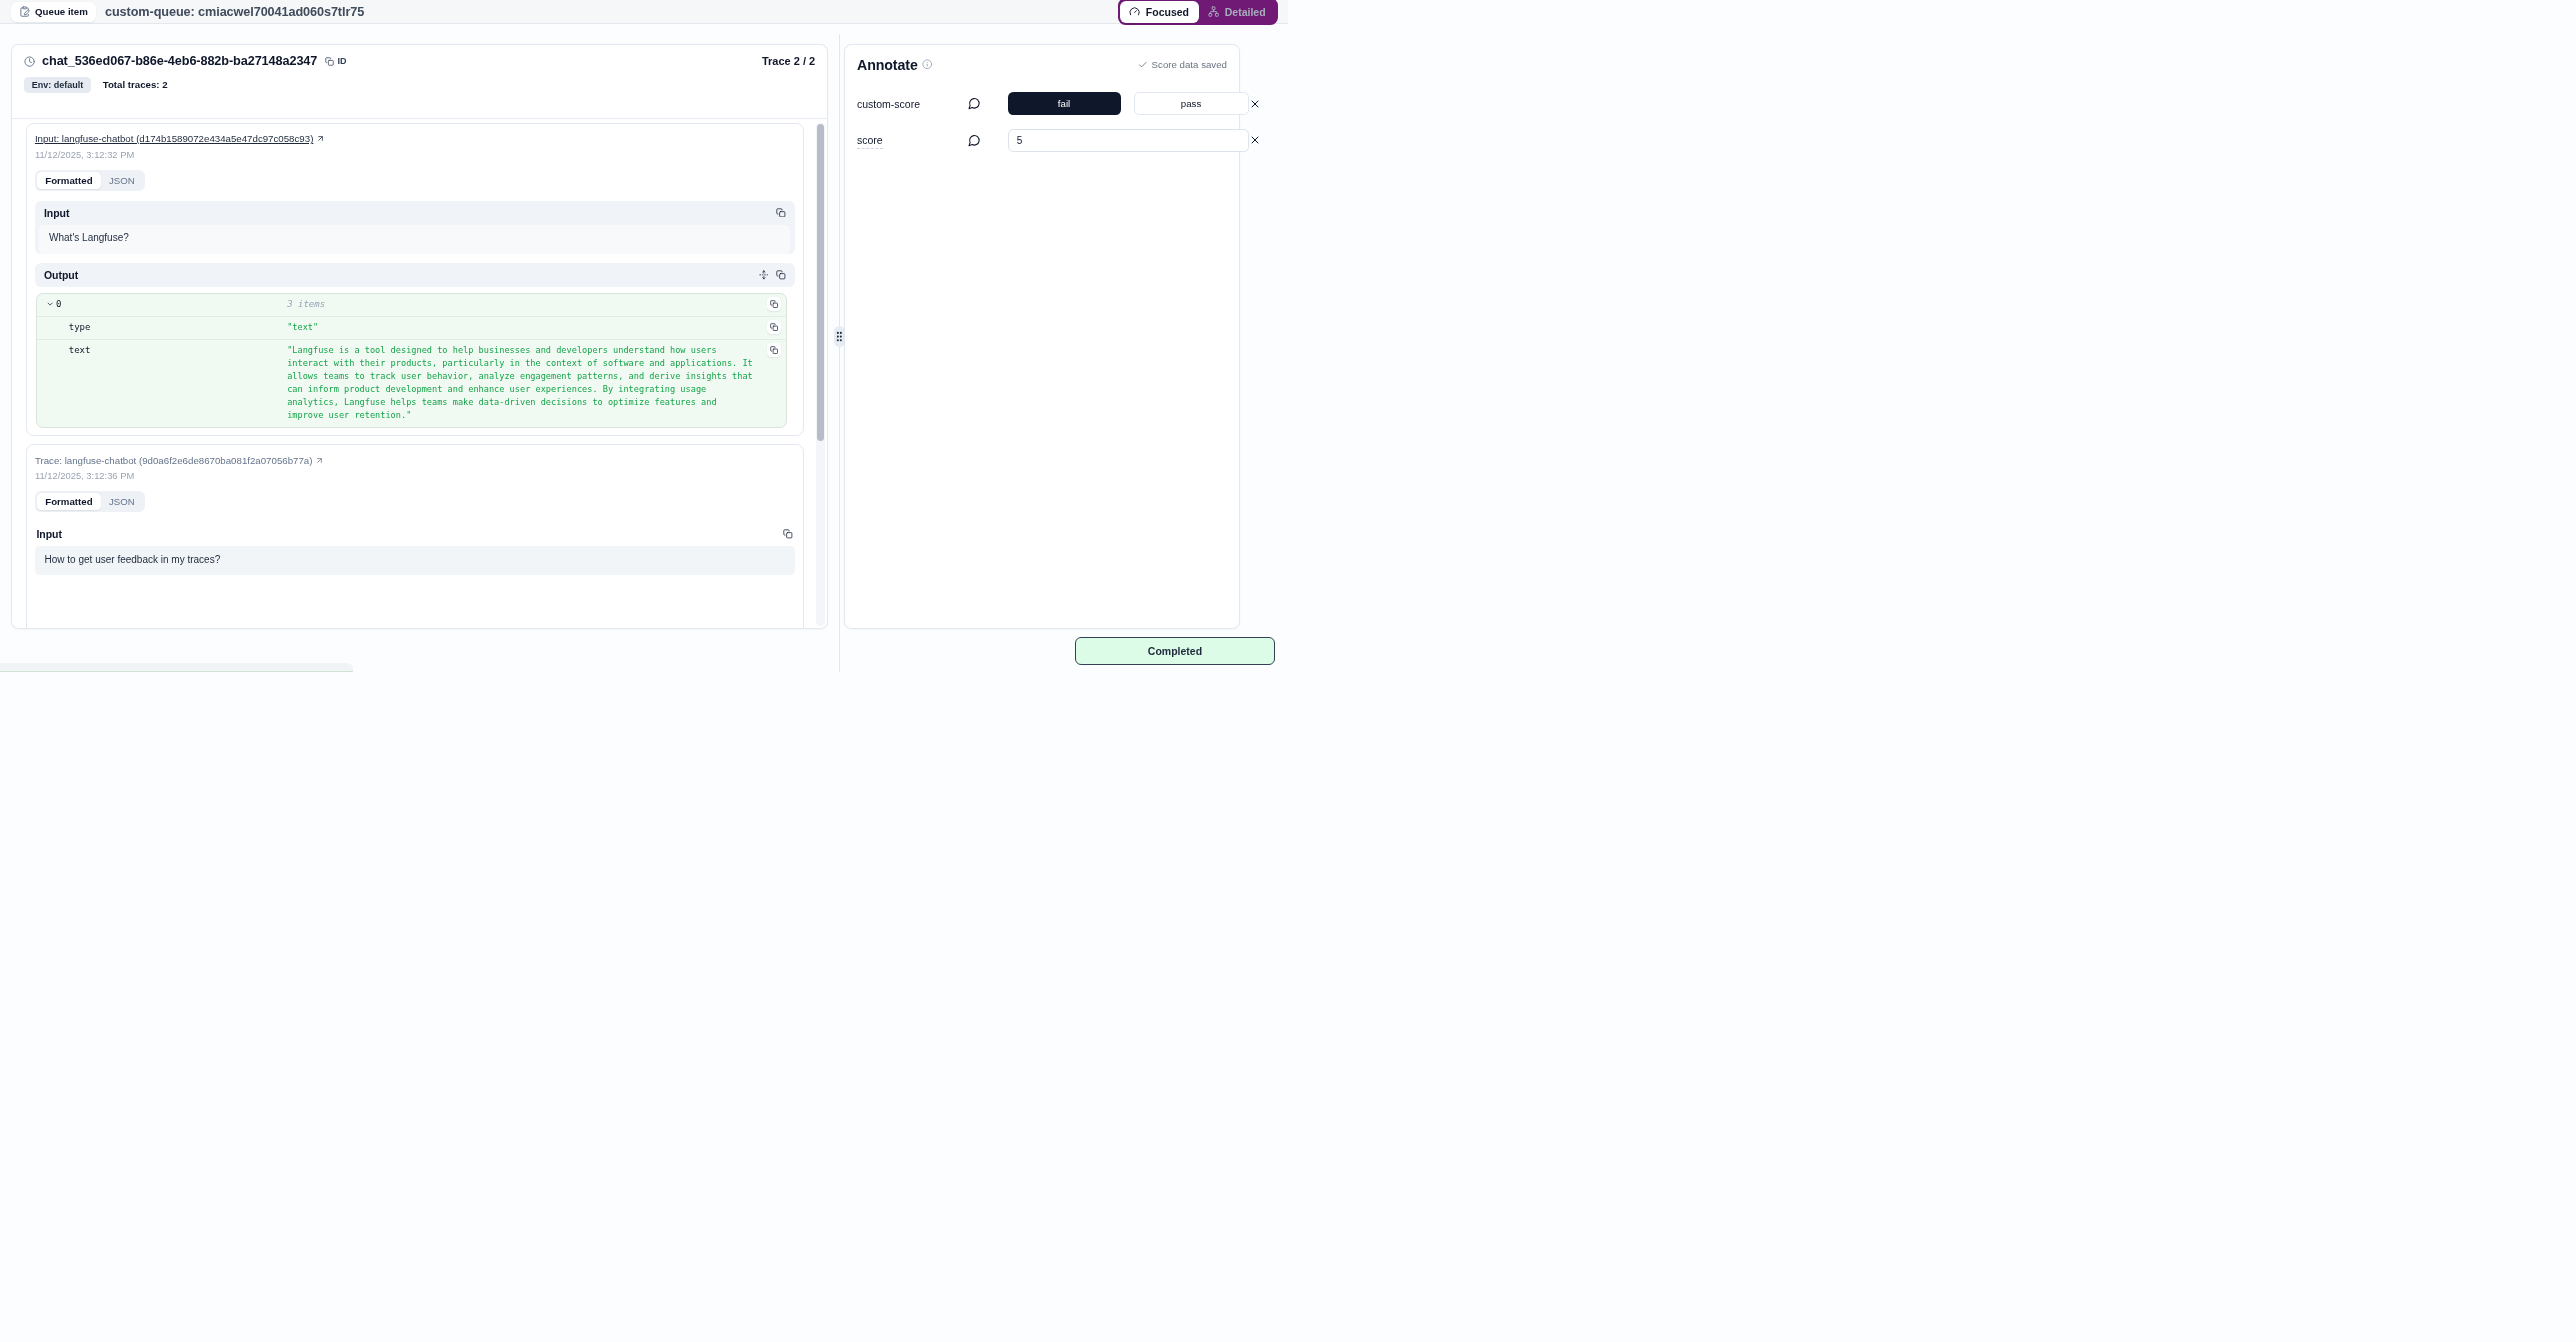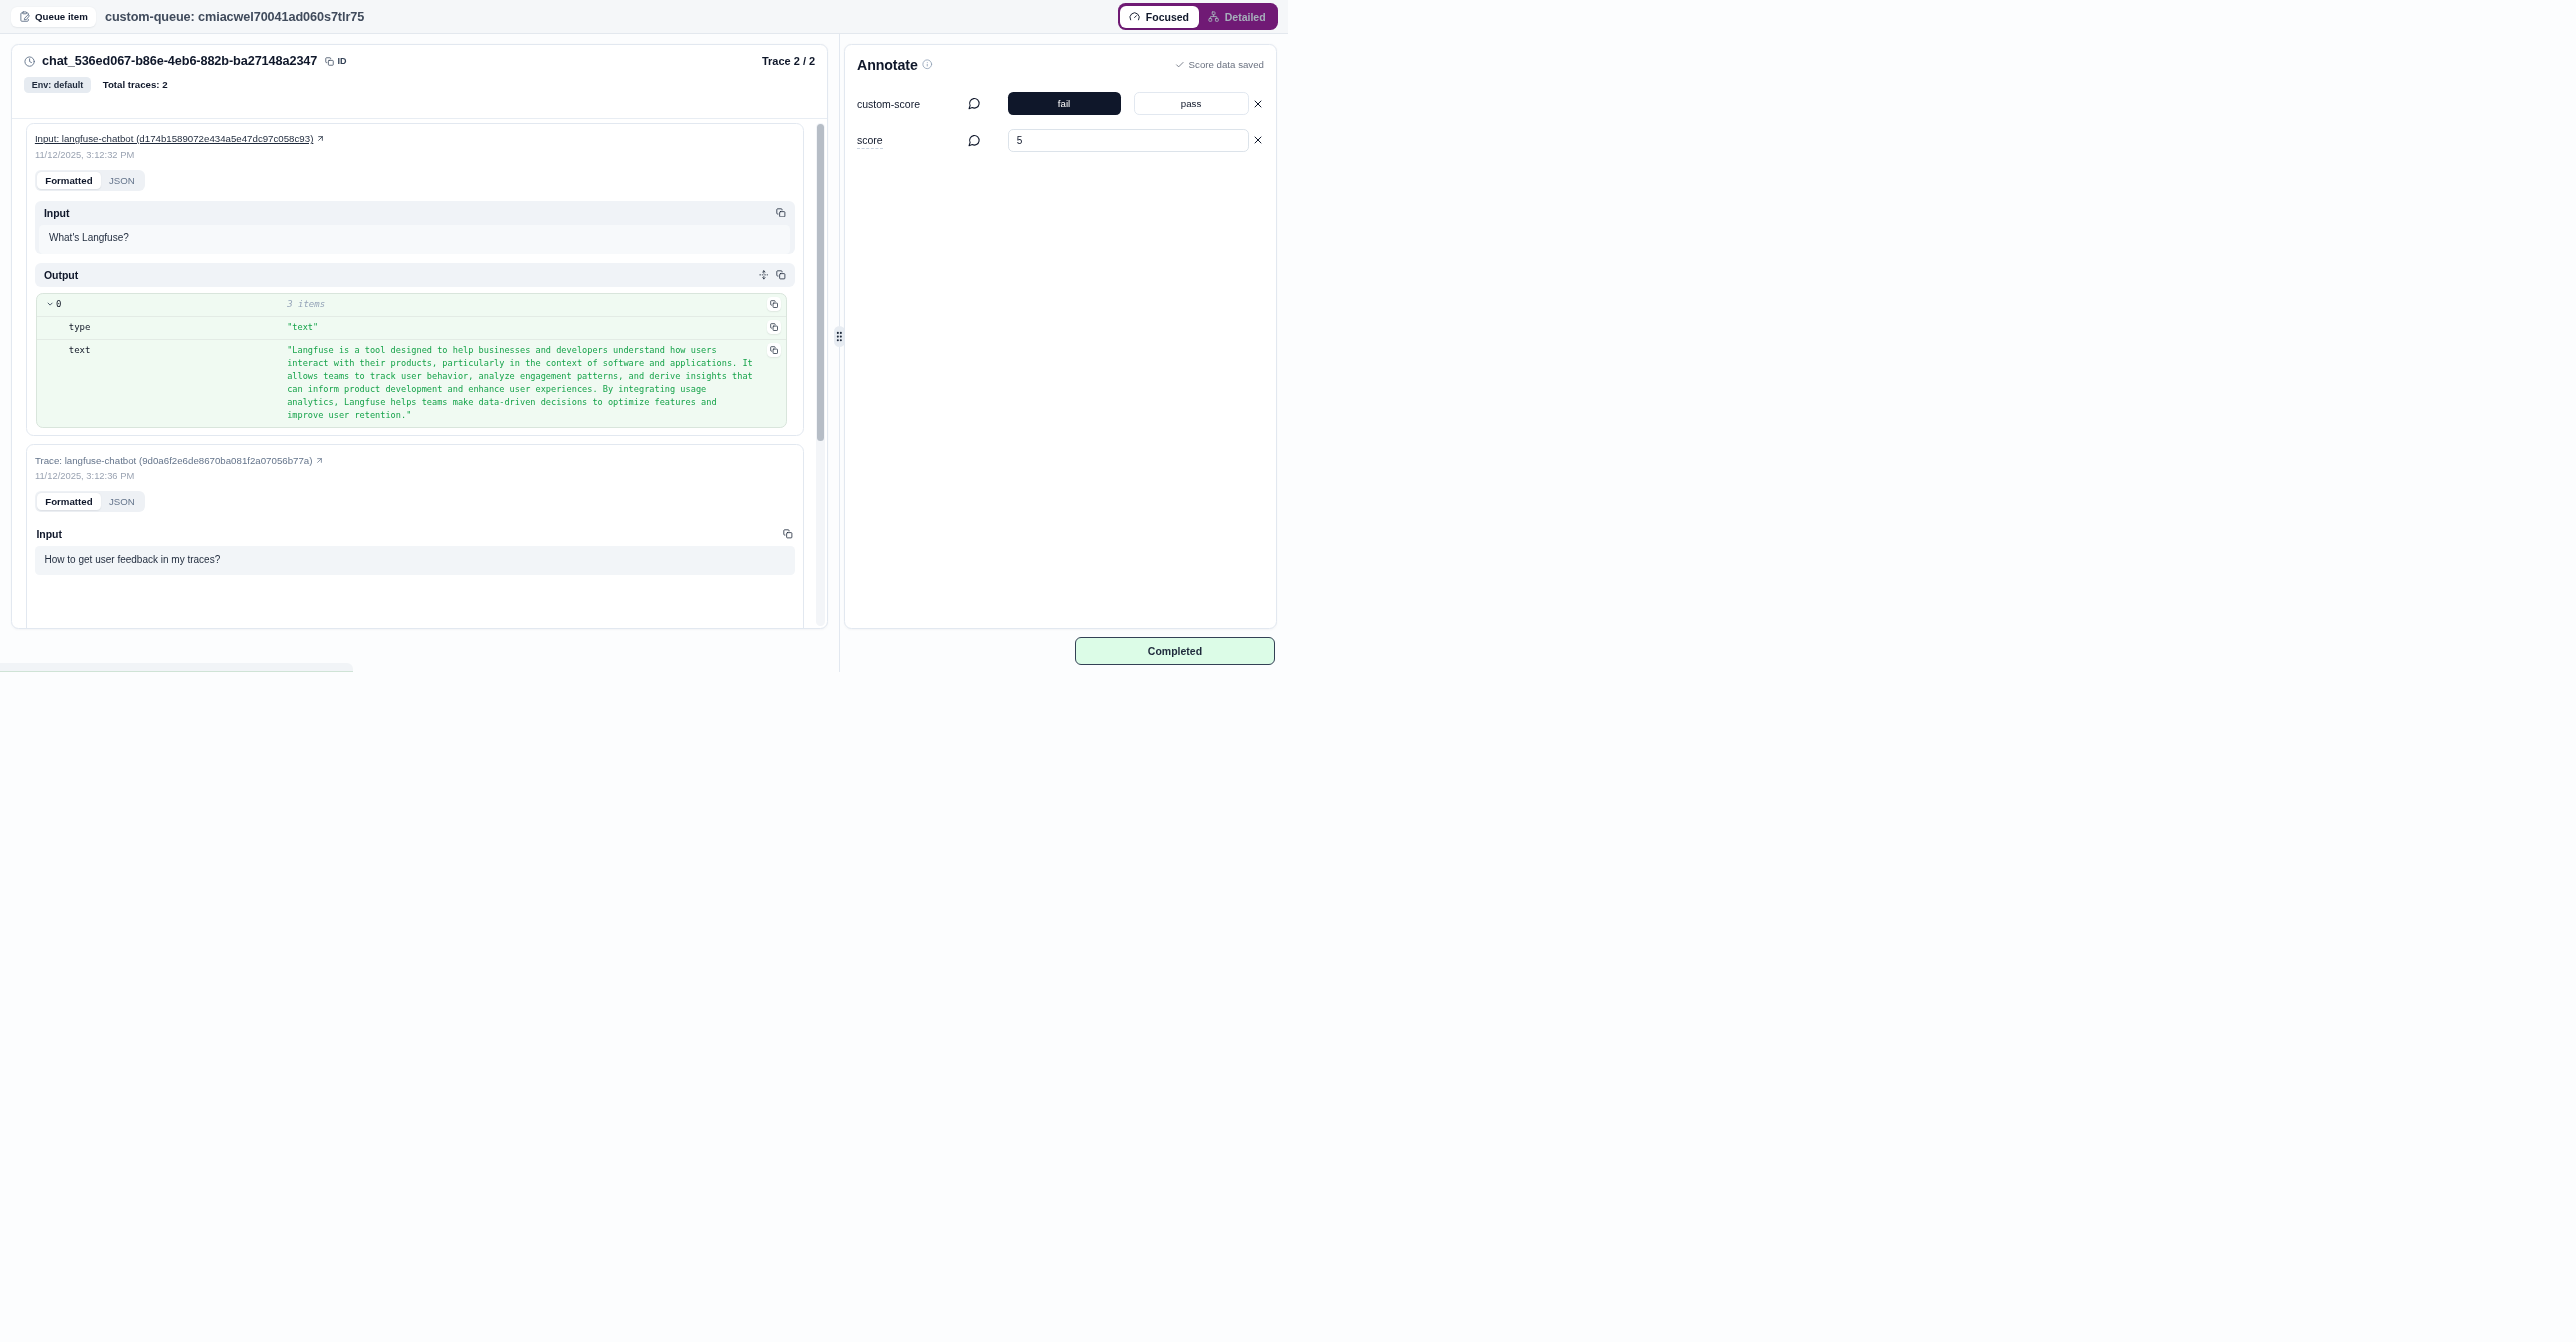--- a/index.html
+++ b/index.html
@@ -1,21 +1,21 @@
 <!DOCTYPE html>
 <html style="font-size:12px"><head>
 <meta charset="utf-8">
 <style>
   * { margin:0; padding:0; box-sizing:border-box; }
   html,body { width:1288px; height:671px; font-family:"Liberation Sans",sans-serif; background:#fcfdfe; color:#0f172a; overflow:hidden; }
   .icon { display:inline-block; vertical-align:middle; flex:none; }
   button { font-family:inherit; background:none; border:none; cursor:pointer; color:inherit; }
 
   
-  .topbar { position:absolute; left:0; top:0; width:1288px; height:34px; background:#f5f7f9; border-bottom:0.7px solid #e3e8ee; display:flex; align-items:center; padding:0 10.5px; z-index:5; }
+  .topbar { position:absolute; left:0; top:0; width:1288px; height:24px; background:#f5f7f9; border-bottom:0.7px solid #e3e8ee; display:flex; align-items:center; padding:0 10.5px; z-index:5; }
   .queue-badge { display:flex; align-items:center; gap:5.2px; background:#fff; border-radius:6px; height:20px; padding:0 8.2px; font-size:9.7px; font-weight:700; color:#0f172a; box-shadow:0 0.7px 1.5px rgba(15,23,42,.07); }
   .queue-badge .icon { color:#64748b; }
   .topbar-title { margin-left:9px; font-size:12.7px; font-weight:700; color:#404b5c; letter-spacing:-0.1px; }
   .seg { margin-left:auto; background:#701a75; border-radius:7.5px; padding:2.2px; display:flex; align-items:center; }
   .seg-btn { display:flex; align-items:center; gap:5.2px; height:22px; padding:0 9.7px; font-size:10.5px; border-radius:6px; color:#a6afbb; font-weight:600; }
   .seg-btn.active { background:#fff; color:#0f172a; box-shadow:0 0.7px 1.5px rgba(15,23,42,.10); }
 
   
   .main { position:absolute; left:0; top:34px; width:1288px; height:638px; }
 
@@ -67,21 +67,21 @@
   .val-items { color:#94a3b8; font-style:italic; font-size:9px; }
   .val-green { color:#16a34a; white-space:pre-wrap; word-break:break-word; }
   .row-copy { position:absolute; right:5.2px; top:3px; width:14.2px; height:14.2px; background:#fff; border-radius:4.5px; box-shadow:0 0.7px 1.5px rgba(15,23,42,.10); display:flex; align-items:center; justify-content:center; color:#1e293b; }
 
   
   .divider-line { position:absolute; left:839px; top:0; width:0.7px; height:638px; background:#e2e8f0; }
   .drag-handle { position:absolute; left:834px; top:292px; width:11.2px; height:21px; background:#e7ecf2; border-radius:6px; display:flex; align-items:center; justify-content:center; cursor:col-resize; }
   .drag-handle svg { color:#1e293b; }
 
   
-  .right-card { position:absolute; left:844px; top:9.7px; width:433px; height:585px; background:#fff; border:0.7px solid #e2e8f0; border-radius:7.5px; box-shadow:0 0.7px 2.2px rgba(15,23,42,.04); padding:12px 12px; }
+  .right-card { position:absolute; left:844px; top:9.7px; width:396px; height:585px; background:#fff; border:0.7px solid #e2e8f0; border-radius:7.5px; box-shadow:0 0.7px 2.2px rgba(15,23,42,.04); padding:12px 12px; }
   .ann-head { display:flex; align-items:center; }
   .ann-title { font-size:14.2px; font-weight:800; letter-spacing:-0.1px; display:flex; align-items:center; gap:4.5px; }
   .ann-title .icon { color:#94a3b8; }
   .ann-saved { margin-left:auto; display:flex; align-items:center; gap:3.7px; font-size:9.7px; color:#6b7280; }
   .score-row { display:flex; align-items:center; margin-top:19.5px; }
   .score-row + .score-row { margin-top:13.5px; }
   .score-label { width:111px; font-size:10.5px; color:#0f172a; }
   .score-label.dashed { width:auto; }
   .score-label.dashed span { border-bottom:1.1px dashed #cbd5e1; padding-bottom:1.5px; }
   .label-cell { width:111px; flex:none; }

